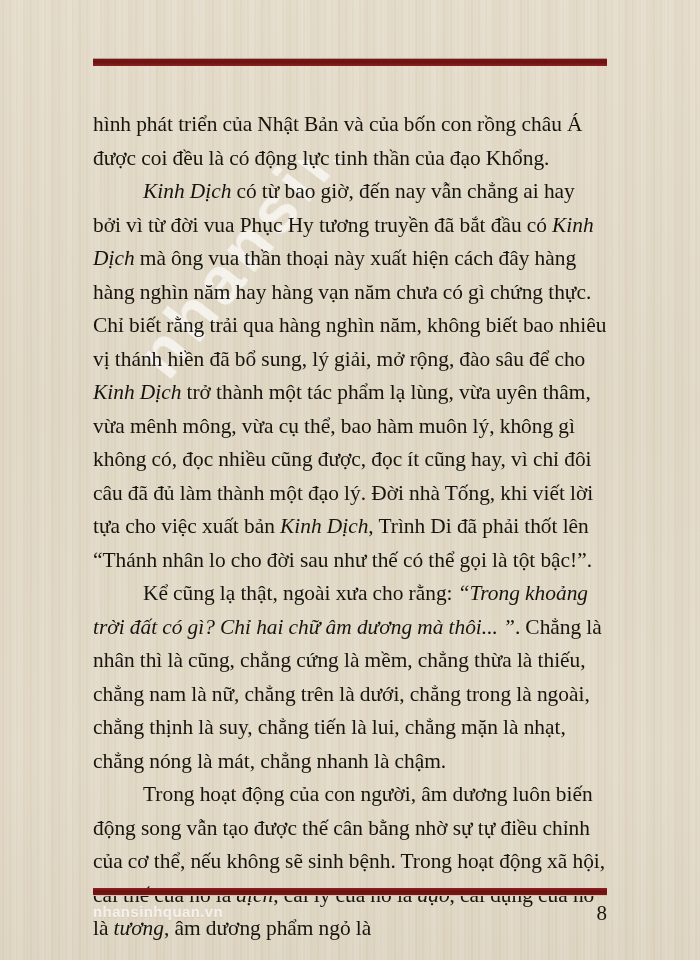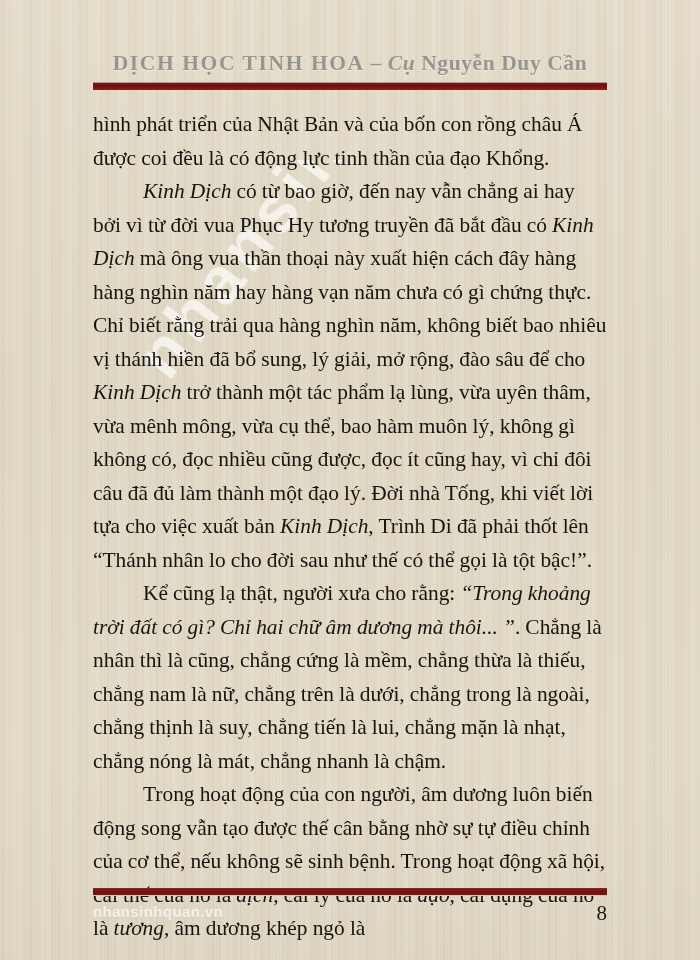--- a/index.html
+++ b/index.html
@@ -178,31 +178,28 @@
 </head>
 <body>
 
 <div class="page">
 
   <div class="page-watermark">
     <div class="wm-text">nhansinhquan.vn</div>
   </div>
 
   <div class="header">
-    <div class="header-title">
-      <span class="hdr-caps">DỊCH HỌC TINH HOA</span><span class="hdr-dash"> – </span><span class="hdr-italic">Cụ</span><span> Nguyễn Duy Cần</span>
-    </div>
     <div class="header-rule"></div>
   </div>
 
   <div class="body-col" id="body-col">
       <div class="para"><span>hình phát triển của Nhật Bản và của bốn con rồng châu Á được coi đều là có động lực tinh thần của đạo Khổng.</span></div>
       <div class="para indent"><i>Kinh Dịch</i><span> có từ bao giờ, đến nay vẫn chẳng ai hay bởi vì từ đời vua Phục Hy tương truyền đã bắt đầu có </span><i>Kinh Dịch</i><span> mà ông vua thần thoại này xuất hiện cách đây hàng hàng nghìn năm hay hàng vạn năm chưa có gì chứng thực. Chỉ biết rằng trải qua hàng nghìn năm, không biết bao nhiêu vị thánh hiền đã bổ sung, lý giải, mở rộng, đào sâu để cho </span><i>Kinh Dịch</i><span> trở thành một tác phẩm lạ lùng, vừa uyên thâm, vừa mênh mông, vừa cụ thể, bao hàm muôn lý, không gì không có, đọc nhiều cũng được, đọc ít cũng hay, vì chỉ đôi câu đã đủ làm thành một đạo lý. Đời nhà Tống, khi viết lời tựa cho việc xuất bản </span><i>Kinh Dịch</i><span>, Trình Di đã phải thốt lên “Thánh nhân lo cho đời sau như thế có thể gọi là tột bậc!”.</span></div>
-      <div class="para indent"><span>Kể cũng lạ thật, người xưa cho rằng: </span><i>“Trong khoảng trời đất có gì? Chỉ hai chữ âm dương mà thôi... ”</i><span>. Chẳng là nhân thì là cũng, chẳng cứng là mềm, chẳng thừa là thiếu, chẳng nam là nữ, chẳng trên là dưới, chẳng trong là ngoài, chẳng thịnh là suy, chẳng tiến là lui, chẳng mặn là nhạt, chẳng nóng là mát, chẳng nhanh là chậm.</span></div>
-      <div class="para indent"><span>Trong hoạt động của con người, âm dương luôn biến động song vẫn tạo được thế cân bằng nhờ sự tự điều chỉnh của cơ thể, nếu không sẽ sinh bệnh. Trong hoạt động xã hội, cái thế của nó là </span><i>dịch</i><span>, cái lý của nó là </span><i>đạo</i><span>, cái dụng của nó là </span><i>tương</i><span>, âm dương khép ngỏ là</span></div>
+      <div class="para indent"><span>Kể cũng lạ thật, ngoài xưa cho rằng: </span><i>“Trong khoảng trời đất có gì? Chỉ hai chữ âm dương mà thôi... ”</i><span>. Chẳng là nhân thì là cũng, chẳng cứng là mềm, chẳng thừa là thiếu, chẳng nam là nữ, chẳng trên là dưới, chẳng trong là ngoài, chẳng thịnh là suy, chẳng tiến là lui, chẳng mặn là nhạt, chẳng nóng là mát, chẳng nhanh là chậm.</span></div>
+      <div class="para indent"><span>Trong hoạt động của con người, âm dương luôn biến động song vẫn tạo được thế cân bằng nhờ sự tự điều chỉnh của cơ thể, nếu không sẽ sinh bệnh. Trong hoạt động xã hội, cái thế của nó là </span><i>dịch</i><span>, cái lý của nó là </span><i>đạo</i><span>, cái dụng của nó là </span><i>tương</i><span>, âm dương phẩm ngỏ là</span></div>
     </div>
 
   <div class="footer">
     <div class="footer-rule"></div>
     <div class="footer-row">
       <span class="footer-watermark">nhansinhquan.vn</span>
       <span class="page-number">8</span>
     </div>
   </div>
 

